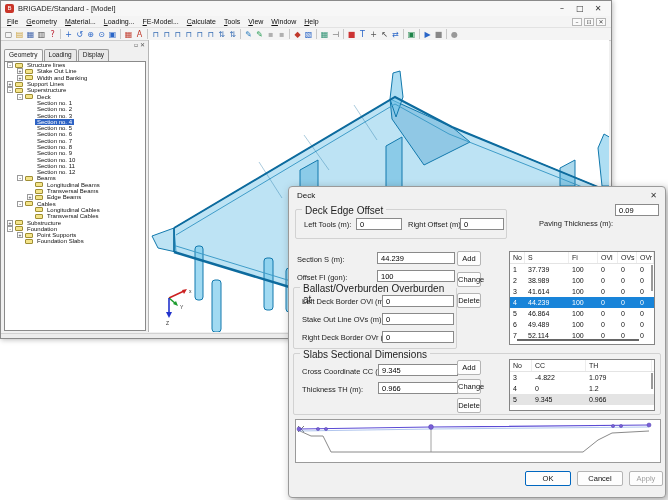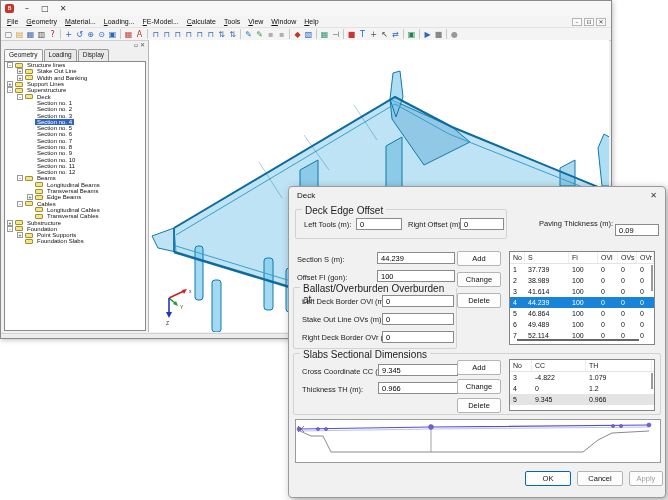--- a/index.html
+++ b/index.html
@@ -56,21 +56,21 @@
   .dialog { position:absolute; left:288px; top:186px; width:378px; height:312px; background:#f1f1f1;
             border:1px solid #9a9a9a; border-radius:4px; box-shadow:3px 3px 10px rgba(0,0,0,.35); z-index:10; }
   .dtitle { height:17px; display:flex; align-items:center; padding:0 8px; font-size:8px; color:#111; }
   .dclose { margin-left:auto; font-size:8px; color:#333; font-family:"DejaVu Sans",sans-serif; }
   .group { position:absolute; border:1px solid #d2d2d2; border-radius:2px; }
   .glabel { position:absolute; top:-5px; left:6px; background:#f1f1f1; padding:0 3px; font-size:10px; color:#222; }
   .flabel { font-size:7.5px; color:#222; }
   .fin { position:absolute; height:12px; border:1px solid #8a8a8a; background:#fff; font-size:7.5px;
          padding:0 3px; font-family:"Liberation Sans",sans-serif; }
   .lab { position:absolute; font-size:7.5px; color:#222; white-space:nowrap; }
-  .btn { position:absolute; width:44px; height:15px; background:#fdfdfd; border:1px solid #b4b4b4;
+  .btn { position:absolute; width:24px; height:15px; background:#fdfdfd; border:1px solid #b4b4b4;
          border-radius:2px; font-size:7.5px; text-align:center; line-height:13px; color:#111; }
   .btn.primary { border-color:#0067c0; }
   .btn.disabled { color:#9e9e9e; }
   .gtable { position:absolute; background:#fff; border:1px solid #848484; overflow:hidden; }
   .trow { display:grid; height:11px; line-height:11px; }
   .trow span { font-size:7px; padding-left:3px; overflow:hidden; white-space:nowrap; color:#111; }
   .thead { height:12px; line-height:12px; border-bottom:1px solid #e4e4e4; }
   .thead span { border-right:1px solid #ededed; color:#222; }
   .trow.sel { background:#1884d9; }
   .trow.sel span { color:#fff; }
@@ -80,20 +80,21 @@
   .brow { display:flex; align-items:center; height:18px; padding-left:8px; position:relative; }
   .brow .fin { position:absolute; left:88px; top:3px; width:72px; }
   .preview { position:absolute; background:#fff; border:1px solid #9a9a9a; }
 </style>
 </head>
 <body>
 
 <div class="win">
   <div class="titlebar">
     <span class="appicon">B</span>
+    <span class="title">BRIGADE/Standard - [Model]</span>
     <span class="winbtns">
       <span class="wbtn">–</span>
       <span class="wbtn">□</span>
       <span class="wbtn">✕</span>
     </span>
   </div>
   <div class="menubar">
     <span class="mitem">File</span>
       <span class="mitem">Geometry</span>
       <span class="mitem">Material...</span>
@@ -360,21 +361,21 @@
   </div>
 
   <div class="group" style="left:6px;top:22px;width:212px;height:30px">
     <span class="glabel">Deck Edge Offset</span>
     <span class="lab" style="left:8px;top:10px">Left Tools (m):</span>
     <input class="fin" style="left: 60px; top: 8px; width: 46px;" value="0">
     <span class="lab" style="left:112px;top:10px">Right Offset (m):</span>
     <input class="fin" style="left: 164px; top: 8px; width: 44px;" value="0">
   </div>
   <span class="lab" style="left:250px;top:32px">Paving Thickness (m):</span>
-  <input class="fin" style="left: 326px; top: 37px; width: 44px;" value="0.09">
+  <input class="fin" style="left: 326px; top: 17px; width: 44px;" value="0.09">
 
   <span class="lab" style="left:8px;top:68px">Section S (m):</span>
   <input class="fin" style="left: 88px; top: 65px; width: 78px;" value="44.239">
   <span class="lab" style="left:8px;top:86px">Offset FI (gon):</span>
   <input class="fin" style="left: 88px; top: 83px; width: 78px;" value="100">
 
   <div class="btn" style="left:168px;top:64px">Add</div>
   <div class="btn" style="left:168px;top:85px">Change</div>
   <div class="btn" style="left:168px;top:106px">Delete</div>
 

